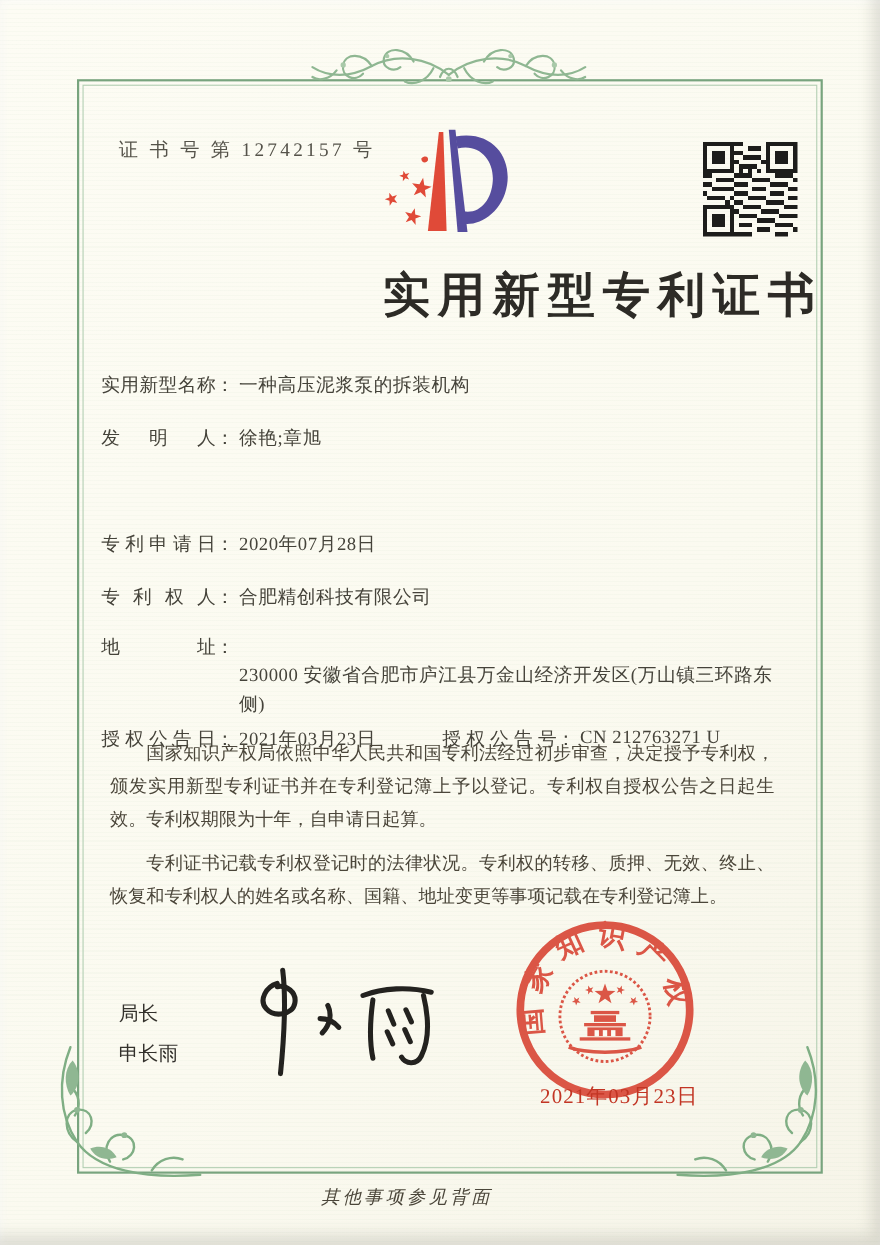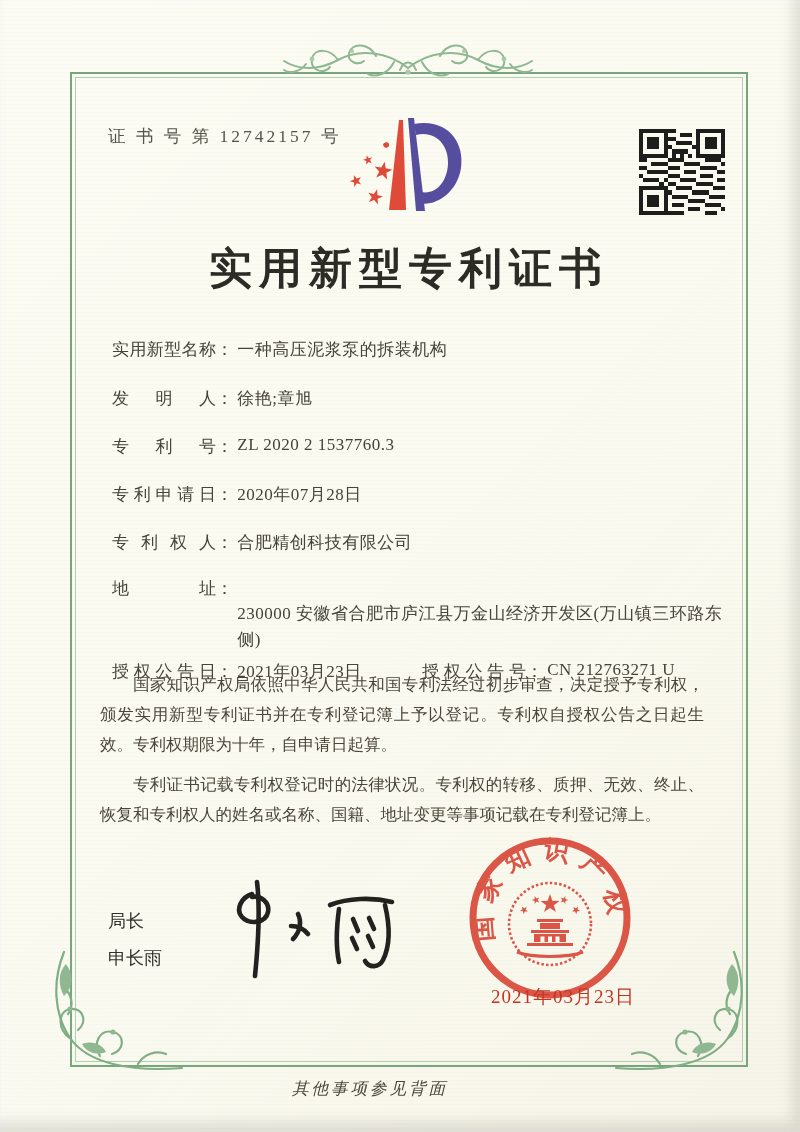--- a/index.html
+++ b/index.html
@@ -9,24 +9,24 @@
       repeating-linear-gradient(180deg, rgba(160,195,160,.055) 0 1px, rgba(0,0,0,0) 1px 4px),
       linear-gradient(135deg,#fdfcf4 0%,#fbfaf0 60%,#f6f4e8 100%);
     box-shadow:inset -7px -9px 14px rgba(110,110,100,.20), inset 2px 2px 8px rgba(255,255,255,.6);
     font-family:"Liberation Serif","DejaVu Serif",serif;color:#3c3a32;
   }
   .frame{position:absolute;left:70px;top:72px;width:678px;height:995px;
     border:2.5px solid #78a47e;box-sizing:border-box;}
   .frame-inner{position:absolute;left:3px;top:3px;right:3px;bottom:3px;
     border:1px solid #b3cfb3;}
   .cert-no{position:absolute;left:108px;top:124px;font-size:17.5px;letter-spacing:3px;color:#55534a;}
-  .title{position:absolute;left:70px;top:240px;width:678px;text-align:center;
+  .title{position:absolute;left:70px;top:240px;width:678px;text-align:right;
     font-size:43px;font-weight:bold;letter-spacing:7px;color:#2d2b26;}
   .frow{position:absolute;left:92px;width:630px;font-size:17px;color:#45433a;white-space:nowrap;}
-  .flabel{display:inline-block;width:104px;text-align:justify;text-align-last:justify;vertical-align:top;margin-left:20px;}
+  .flabel{display:inline-block;width:104px;text-align:justify;text-align-last:justify;vertical-align:top;}
   .fcolon{display:inline-block;vertical-align:top;}
   .fvalue{display:inline-block;vertical-align:top;letter-spacing:.5px;}
   .fvalue.wrap{white-space:normal;width:488px;line-height:1.55;margin-top:24px;}
   .grant2{position:absolute;left:310px;top:0;}
   .paras{position:absolute;left:90px;top:660px;width:624px;font-size:16.5px;line-height:1.82;
     color:#4b463a;text-align:justify;}
   .paras p{margin:10px;text-indent:2em;}
   .signer{position:absolute;left:108px;top:903px;font-family:Liberation Serif, serif;
     font-size:18px;color:#33312c;line-height:2.05;}
   .signature{position:absolute;left:212px;top:874px;}
@@ -360,24 +360,20 @@
   <div class="title">实用新型专利证书</div>
 
   <div class="frow" style="top:338px">
     <span class="flabel">实用新型名称</span><span class="fcolon">：</span>
     <span class="fvalue">一种高压泥浆泵的拆装机构</span>
   </div>
   <div class="frow" style="top:387px">
     <span class="flabel">发明人</span><span class="fcolon">：</span>
     <span class="fvalue">徐艳;章旭</span>
   </div>
-  <div class="frow" style="top:435px">
-    <span class="flabel">专利号</span><span class="fcolon">：</span>
-    <span class="fvalue">ZL 2020 2 1537760.3</span>
-  </div>
   <div class="frow" style="top:483px">
     <span class="flabel">专利申请日</span><span class="fcolon">：</span>
     <span class="fvalue">2020年07月28日</span>
   </div>
   <div class="frow" style="top:531px">
     <span class="flabel">专利权人</span><span class="fcolon">：</span>
     <span class="fvalue">合肥精创科技有限公司</span>
   </div>
   <div class="frow" style="top:577px">
     <span class="flabel">地址</span><span class="fcolon">：</span>

